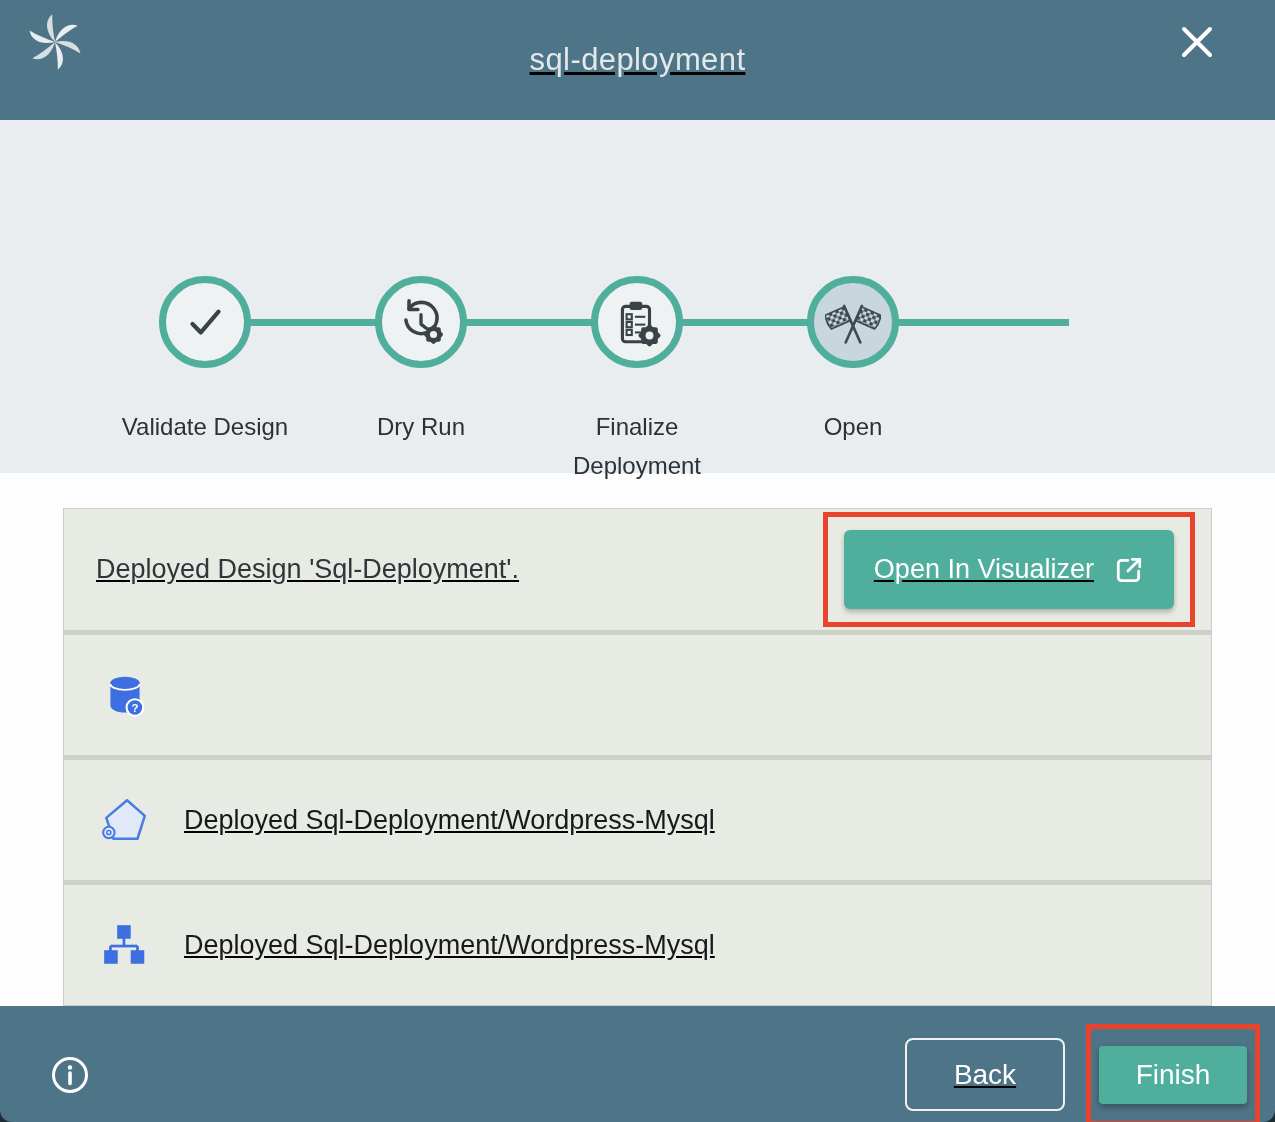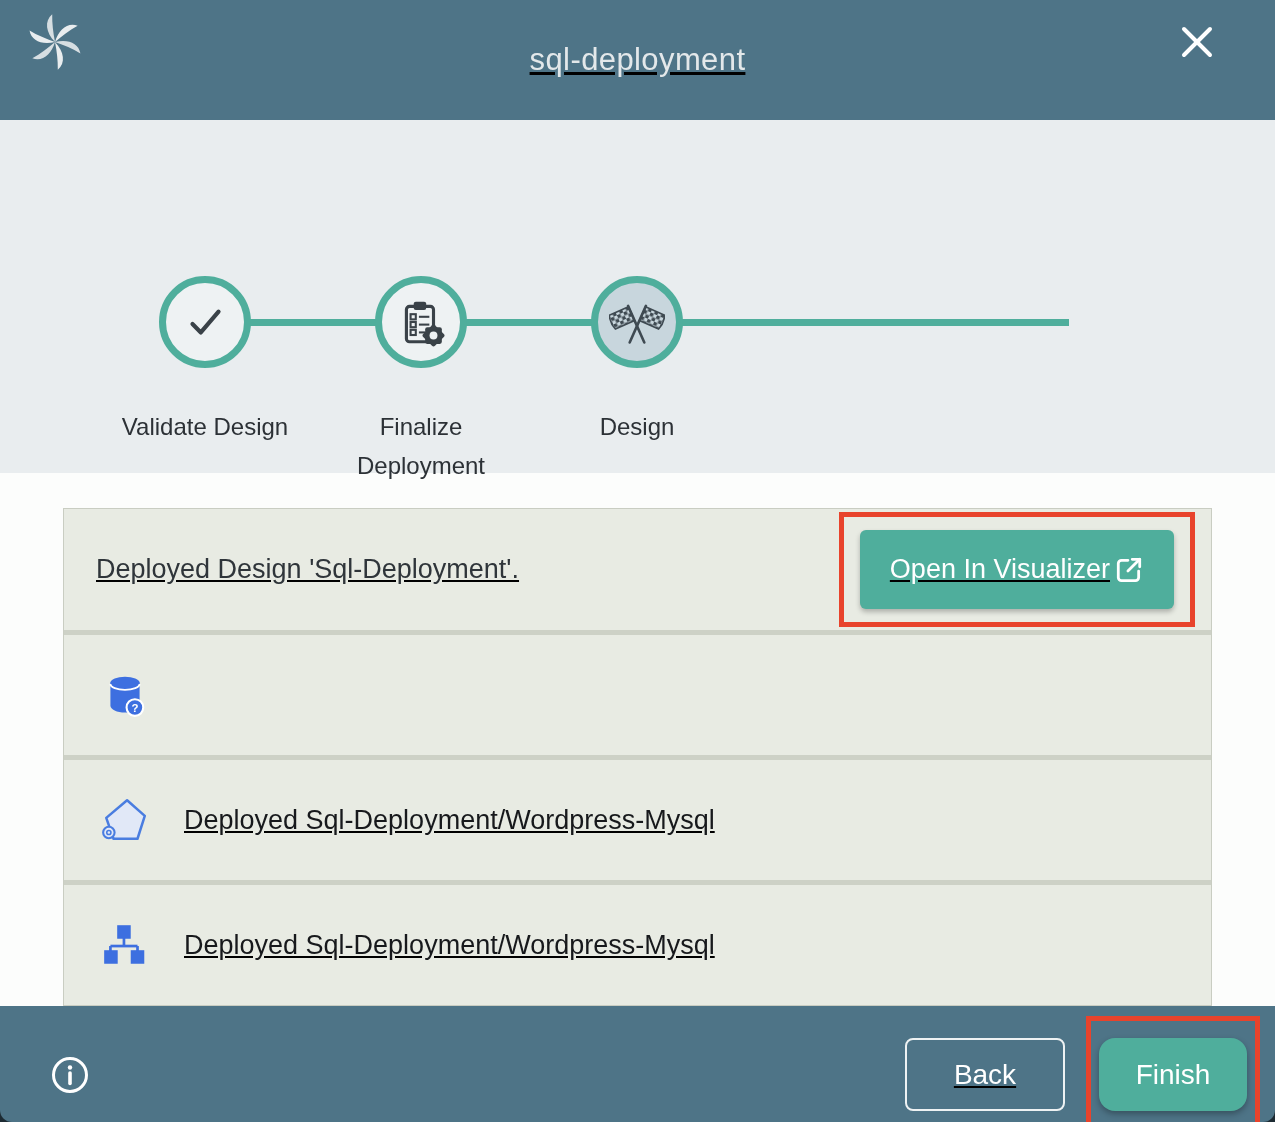--- a/index.html
+++ b/index.html
@@ -27,29 +27,29 @@
   .row{background:#e8ebe3;display:flex;align-items:center;}
   .row.summary{height:121px;padding:0 16px 0 32px;}
   .summary-text{font-size:27px;color:#2f353a;flex:1;}
   .divider{height:5px;background:#cdd1c6;}
   .row.item{height:120px;padding-left:36px;}
   .item-icon{width:50px;height:50px;margin-right:34px;flex:none;}
   .item-text{font-size:27px;color:#17191c;}
 
   .annot{border:5px solid #e8432c;}
   .annot.btn-wrap{padding:13px 16px;background:transparent;}
-  .viz-btn{background:#4fae9c;color:#fff;font-size:27px;font-family:inherit;border:none;border-radius:6px;height:79px;padding:0 30px;display:flex;align-items:center;gap:4px;cursor:pointer;box-shadow:0 3px 5px rgba(0,0,0,.25);}
+  .viz-btn{background:#4fae9c;color:#fff;font-size:27px;font-family:inherit;border:none;border-radius:6px;height:79px;padding:0 30px;display:flex;align-items:center;gap:20px;cursor:pointer;box-shadow:0 3px 5px rgba(0,0,0,.25);}
 
   
   .ftr{height:137px;background:#4e7487;flex:none;display:flex;align-items:center;}
   .info{margin-left:50px;width:40px;height:40px;}
   .ftr-spacer{flex:1;}
   .back-btn{width:160px;height:73px;border:2.5px solid #eef2f3;border-radius:8px;background:transparent;color:#fff;font-size:28px;font-family:inherit;cursor:pointer;}
   .finish-wrap{padding:17px 8px;margin:0 15px 0 21px;}
-  .finish-btn{width:148px;height:73px;background:#4fae9c;border:none;border-radius:16px;color:#fff;font-size:28px;font-family:inherit;cursor:pointer;box-shadow:0 3px 6px rgba(0,0,0,.3);}
+  .finish-btn{width:148px;height:58px;background:#4fae9c;border:none;border-radius:4px;color:#fff;font-size:28px;font-family:inherit;cursor:pointer;box-shadow:0 3px 6px rgba(0,0,0,.3);}
 
   svg{display:block;}
 </style>
 </head>
 <body>
 
 <div class="modal">
 
   <header class="hdr">
     <span class="hdr-logo">
@@ -86,20 +86,37 @@
           <span>
             <svg viewBox="0 0 48 48" width="50" height="50">
               <polyline points="12,26 20,34 37,14" fill="none" stroke="#3a4248" stroke-width="4" stroke-linecap="round" stroke-linejoin="round"></polyline>
             </svg>
           </span>
         </div>
         <div class="step-label">Validate Design</div>
       </div>
 
 
+      <div class="step">
+        <div class="circle">
+          <span>
+            <svg viewBox="0 0 48 48" width="50" height="50">
+              <path d="M12.5 11 a15 15 0 1 1 -3 11" fill="none" stroke="#3a4248" stroke-width="3.4" stroke-linecap="round"></path>
+              <polyline points="12.5,3.5 12.5,12 21,12" fill="none" stroke="#3a4248" stroke-width="3.4" stroke-linecap="round" stroke-linejoin="round"></polyline>
+              <polyline points="24,17 24,26 29,30" fill="none" stroke="#3a4248" stroke-width="3.2" stroke-linecap="round" stroke-linejoin="round"></polyline>
+              <g transform="translate(36,36)">
+                <rect x="-7" y="-7" width="14" height="14" rx="2" fill="#3a4248"></rect>
+                <rect x="-7" y="-7" width="14" height="14" rx="2" fill="#3a4248" transform="rotate(45)"></rect>
+                <circle r="3.4" fill="#eef2f3"></circle>
+              </g>
+            </svg>
+          </span>
+        </div>
+        <div class="step-label">Dry Run</div>
+      </div>
 
       <div class="step">
         <div class="circle">
           <span>
             <svg viewBox="0 0 48 48" width="50" height="50">
               <rect x="10" y="9" width="26" height="34" rx="3" fill="none" stroke="#3a4248" stroke-width="3"></rect>
               <rect x="17" y="4.5" width="12" height="8" rx="2" fill="#3a4248"></rect>
               <g stroke="#3a4248" stroke-width="2" fill="none">
                 <rect x="14" y="16.5" width="5" height="5"></rect>
                   <line x1="22" y1="19" x2="32" y2="19"></line>
@@ -133,21 +150,21 @@
                 <line x1="28" y1="10" x2="28" y2="50" stroke="#3f4a52" stroke-width="2.6" stroke-linecap="round"></line>
                 <path d="M28 11 h-21 q-2.5 7.5 0 15 h21 z" fill="url(#chk)" stroke="#3f4a52" stroke-width="1.6"></path>
               </g>
               <g transform="rotate(24 28 32)">
                 <line x1="28" y1="10" x2="28" y2="50" stroke="#3f4a52" stroke-width="2.6" stroke-linecap="round"></line>
                 <path d="M28 11 h21 q2.5 7.5 0 15 h-21 z" fill="url(#chk)" stroke="#3f4a52" stroke-width="1.6"></path>
               </g>
             </svg>
           </span>
         </div>
-        <div class="step-label">Design</div>
+        <div class="step-label">Open</div>
       </div>
 
     </div>
   </section>
 
   <main class="content">
     <div class="rows">
 
       <div class="row summary">
         <span class="summary-text">Deployed Design 'Sql-Deployment'.</span>

